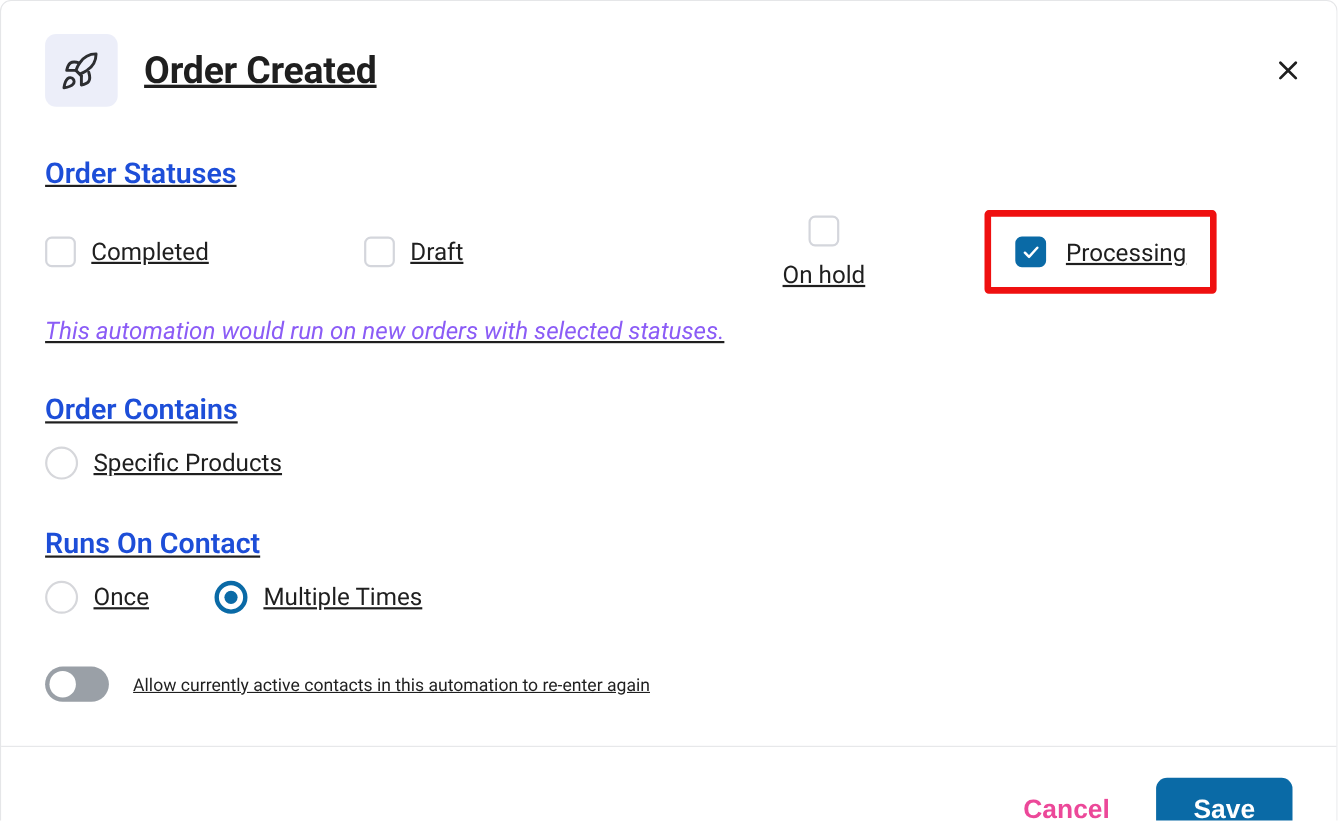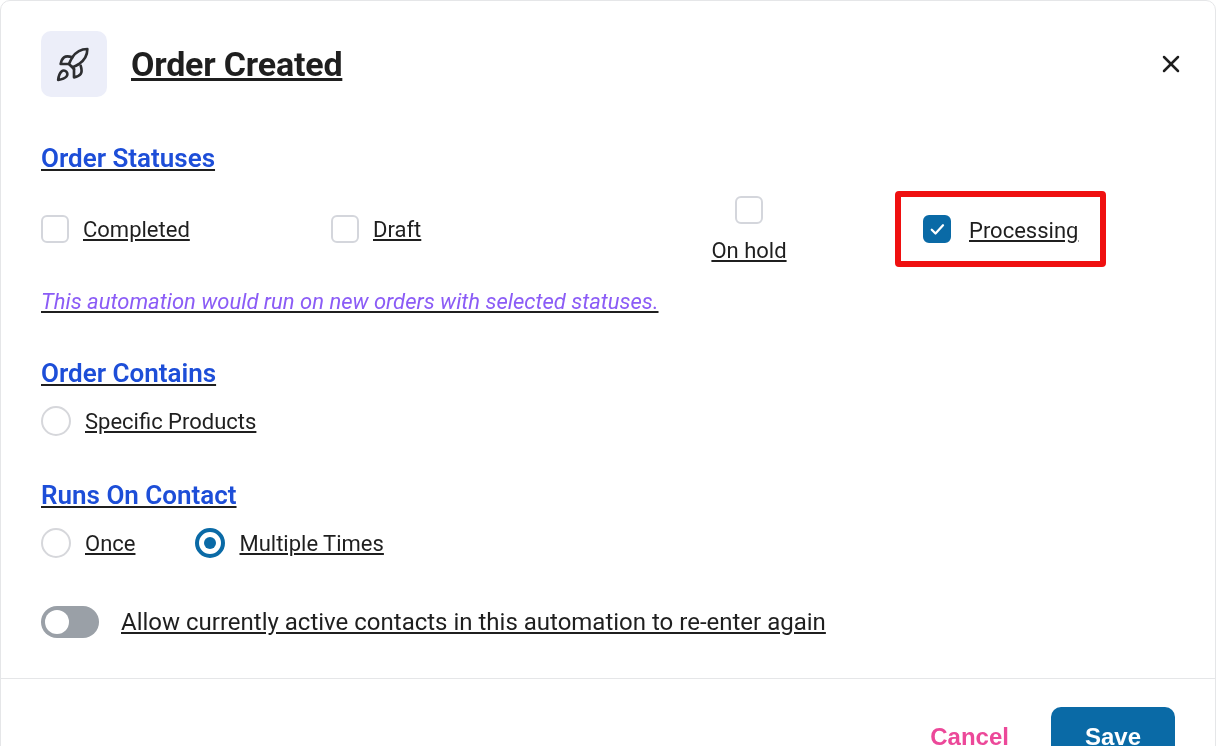--- a/index.html
+++ b/index.html
@@ -139,21 +139,21 @@
     position: relative;
     cursor: pointer;
   }
   .toggle-knob {
     position: absolute;
     left: 4px; top: 4px;
     width: 24px; height: 24px;
     border-radius: 50%;
     background: #fff;
   }
-  .toggle-label { font-size: 24px; }
+  .toggle-label { font-size: 16px; }
 
   .dialog-footer {
     border-top: 1px solid #e5e6e8;
     padding: 28px 40px;
     display: flex;
     justify-content: flex-end;
     align-items: center;
     gap: 36px;
   }
   .btn-cancel {

